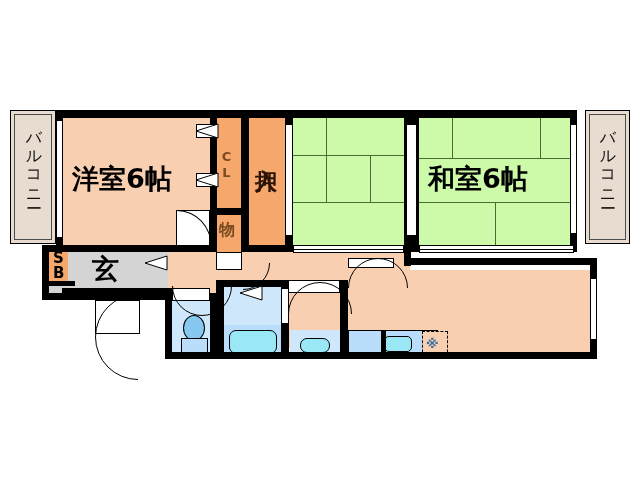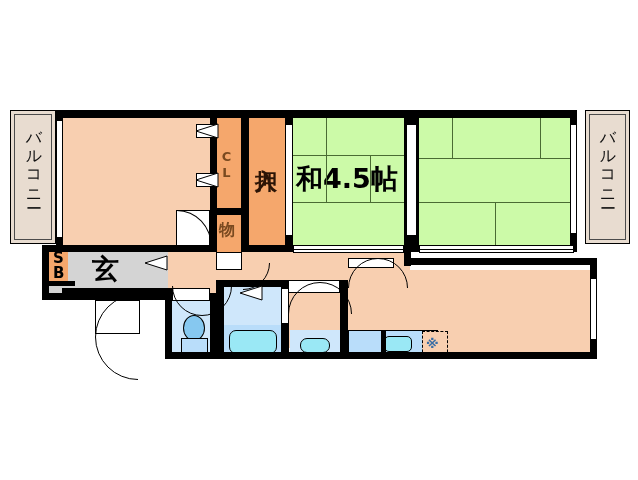--- a/index.html
+++ b/index.html
@@ -44,42 +44,43 @@
 
   <div class="abs balcony thin" style="left:10px;top:110px;width:46px;height:134px;"></div>
   <div class="abs thin" style="left:14px;top:114px;width:38px;height:126px;border-color:#4b4b4b;background:transparent;"></div>
   <div class="lbl vert" style="left:26px;top:119px;">バルコニー</div>
 
   <div class="abs balcony thin" style="left:585px;top:110px;width:45px;height:134px;"></div>
   <div class="abs thin" style="left:589px;top:114px;width:37px;height:126px;border-color:#4b4b4b;background:transparent;"></div>
   <div class="lbl vert" style="left:600px;top:119px;">バルコニー</div>
 
   <div class="abs room" style="left:62px;top:118px;width:148px;height:128px;"></div>
+  <div class="lbl big" style="left:72px;top:165px;">洋室6帖</div>
 
   <div class="abs closet" style="left:216px;top:118px;width:26px;height:92px;"></div>
   <div class="lbl tiny" style="left:220px;top:149px;color:#7a4a20;
        writing-mode:vertical-rl;text-orientation:upright;letter-spacing:1px;">CL</div>
 
   <div class="abs closet" style="left:216px;top:214px;width:26px;height:38px;"></div>
   <div class="lbl small" style="left:219px;top:222px;color:#7a4a20;">物</div>
 
   <div class="abs closet" style="left:248px;top:118px;width:38px;height:134px;"></div>
   <div class="lbl mid" style="left:255px;top:152px;color:#2b1406;
        writing-mode:vertical-rl;text-orientation:upright;">押入</div>
 
   <div class="abs tatami" style="left:292px;top:118px;width:112px;height:128px;"></div>
-  <div class="lbl big" style="left:296px;top:165px;">和4.5帖</div>
 
   <div class="abs" style="left:292px;top:155px;width:112px;height:1px;background:#4a6b33;"></div>
   <div class="abs" style="left:292px;top:202px;width:112px;height:1px;background:#4a6b33;"></div>
   <div class="abs" style="left:326px;top:118px;width:1px;height:38px;background:#4a6b33;"></div>
   <div class="abs" style="left:326px;top:155px;width:1px;height:48px;background:#4a6b33;"></div>
   <div class="abs" style="left:370px;top:155px;width:1px;height:48px;background:#4a6b33;"></div>
 
   <div class="abs tatami" style="left:418px;top:118px;width:155px;height:128px;"></div>
+  <div class="lbl big" style="left:428px;top:165px;">和室6帖</div>
 
   <div class="abs" style="left:418px;top:158px;width:155px;height:1px;background:#4a6b33;"></div>
   <div class="abs" style="left:418px;top:202px;width:155px;height:1px;background:#4a6b33;"></div>
   <div class="abs" style="left:452px;top:118px;width:1px;height:41px;background:#4a6b33;"></div>
   <div class="abs" style="left:540px;top:118px;width:1px;height:41px;background:#4a6b33;"></div>
   <div class="abs" style="left:495px;top:202px;width:1px;height:44px;background:#4a6b33;"></div>
 
   <div class="abs room" style="left:62px;top:252px;width:348px;height:48px;"></div>
   <div class="abs room" style="left:165px;top:288px;width:245px;height:60px;"></div>
 

